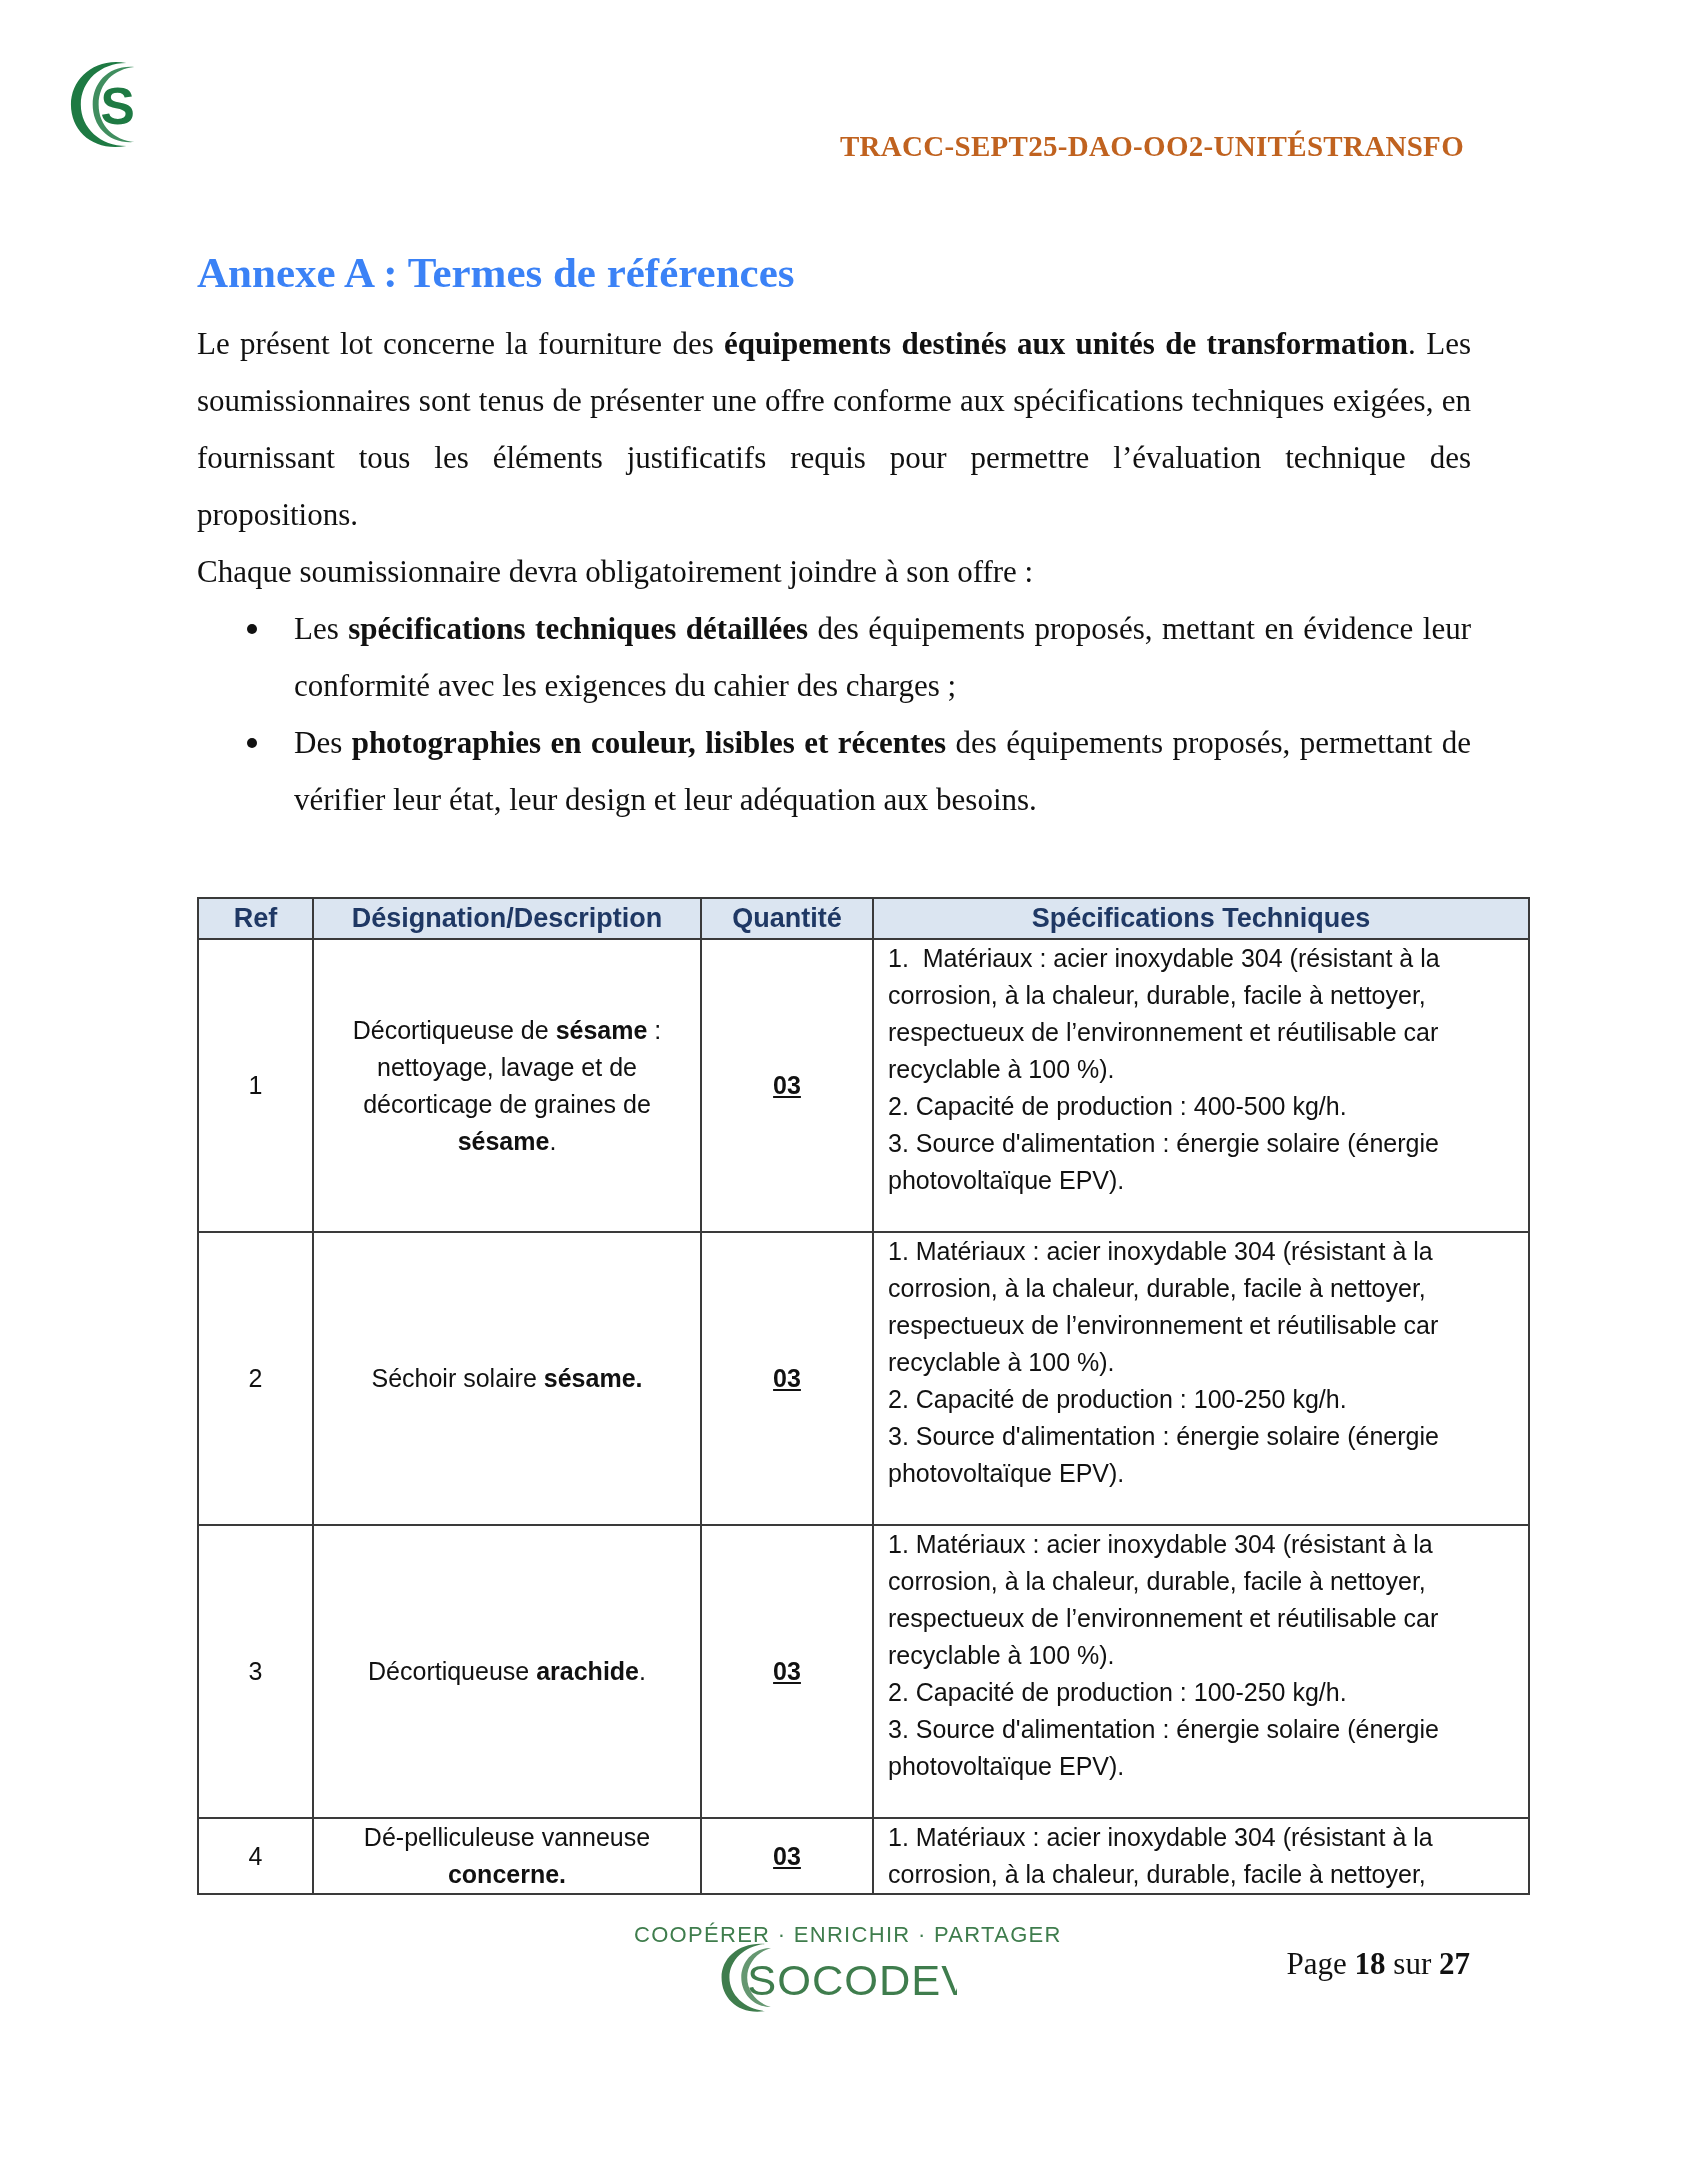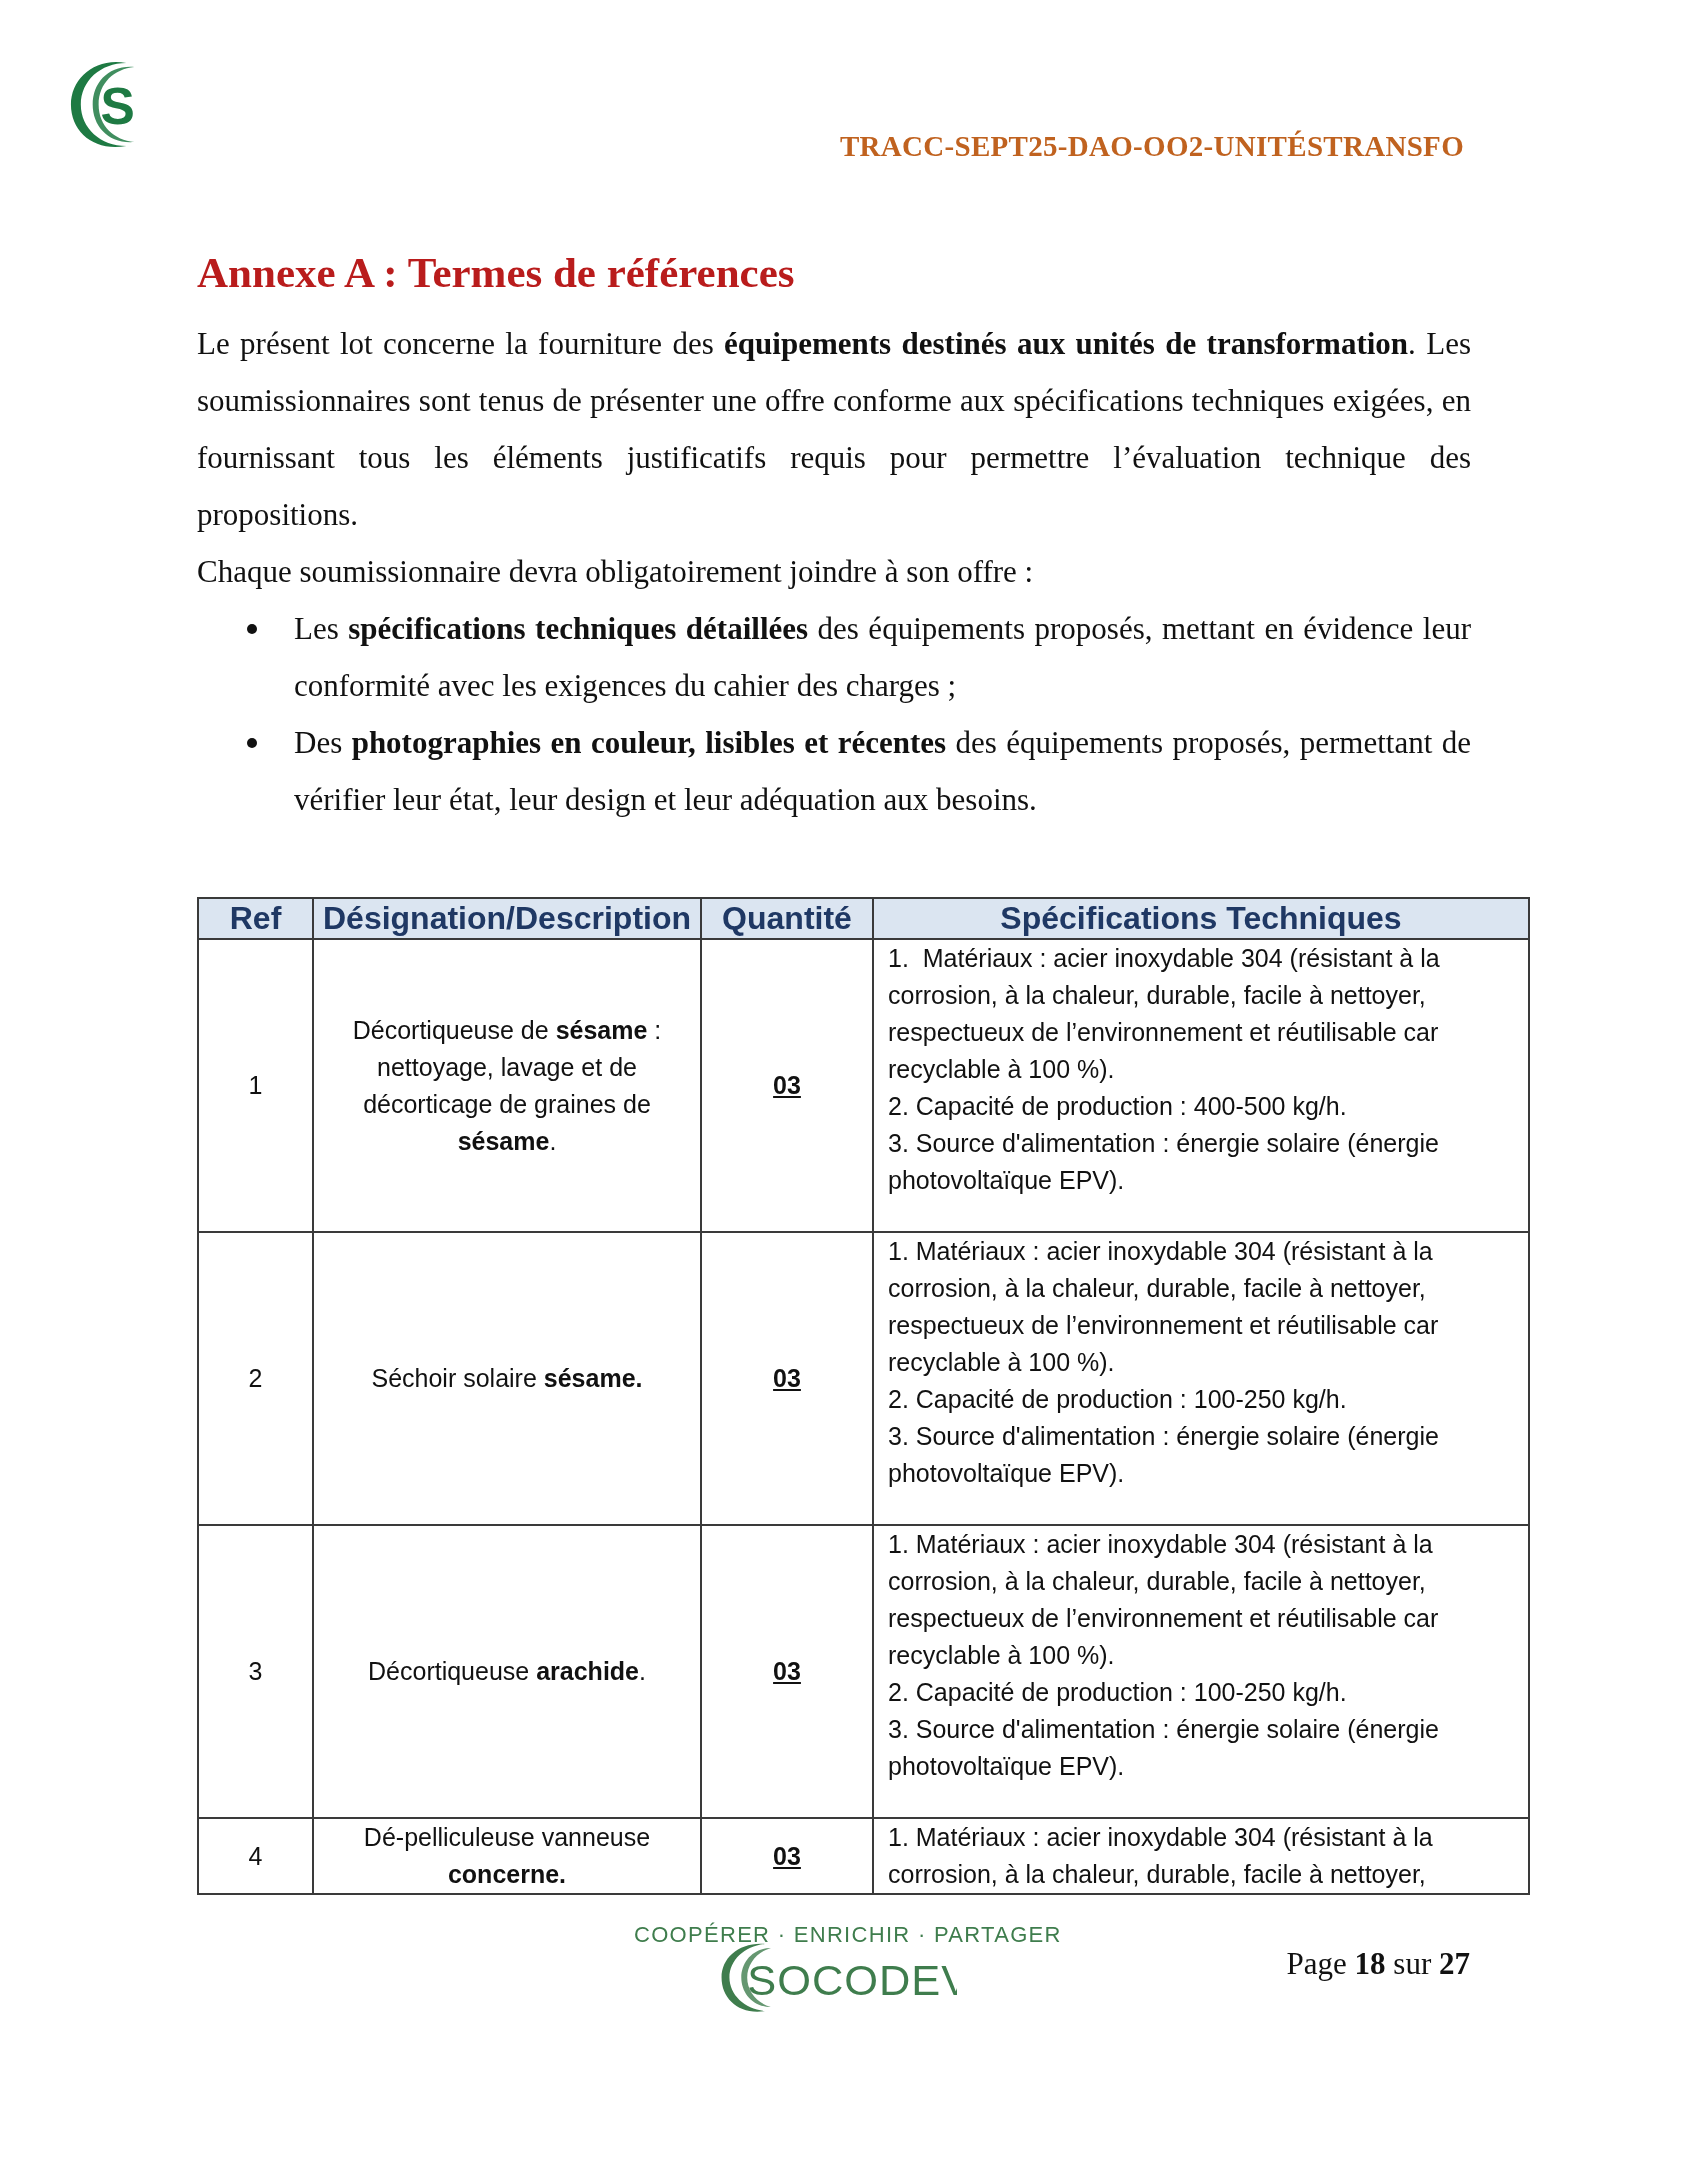--- a/index.html
+++ b/index.html
@@ -11,21 +11,21 @@
   .doc-code {
     position: absolute; right: 219px; top: 130px;
     font-family: "Liberation Serif", "DejaVu Serif", serif; font-weight: bold;
     font-size: 29px; color: #c0621f; letter-spacing: 0.3px; white-space: nowrap;
   }
 
   
   .title {
     position: absolute; left: 197px; top: 248px;
     font-family: "Liberation Serif", "DejaVu Serif", serif; font-weight: bold;
-    font-size: 43px; color: #b91c1c; white-space: nowrap;
+    font-size: 43px; color: #3b82f6; white-space: nowrap;
   }
 
   
   .body-text {
     position: absolute; left: 197px; top: 315px; width: 1274px;
     font-family: "Liberation Serif", "DejaVu Serif", serif; font-size: 31px;
     line-height: 57px; color: #111; text-align: justify;
   }
   .body-text p { margin: 0; }
   .bullets { list-style: none; margin: 0; padding: 0; }
@@ -37,21 +37,21 @@
   b, .b { font-weight: bold; margin-top: 26px; }
 
   
   .spec-table {
     position: absolute; left: 197px; top: 897px; width: 1332px;
     border-collapse: collapse; table-layout: fixed;
     font-family: "Liberation Sans", "DejaVu Sans", sans-serif; color: #111;
   }
   .spec-table th, .spec-table td { border: 2px solid #3a3a3a; padding: 0; }
   .spec-table th {
-    background: #dbe5f1; color: #1f3864; font-weight: bold; font-size: 32px;
+    background: #dbe5f1; color: #1f3864; font-weight: bold; font-size: 27px;
     height: 39px; text-align: center; vertical-align: middle; line-height: 39px;
   }
   .spec-table td { font-size: 25px; line-height: 37px; vertical-align: middle; }
   .spec-table td.c { text-align: center; }
   .spec-table td.spec { padding: 0 10px 0 14px; vertical-align: top; }
   .spec-table tr.r-full td { height: 291px; }
   .spec-table tr.r-part td { height: 71px; }
   .spec-table td.desc { padding: 0 12px; }
   .spec-line { display: block; white-space: pre-wrap; }
   .qty { font-weight: bold; text-decoration: underline; }

